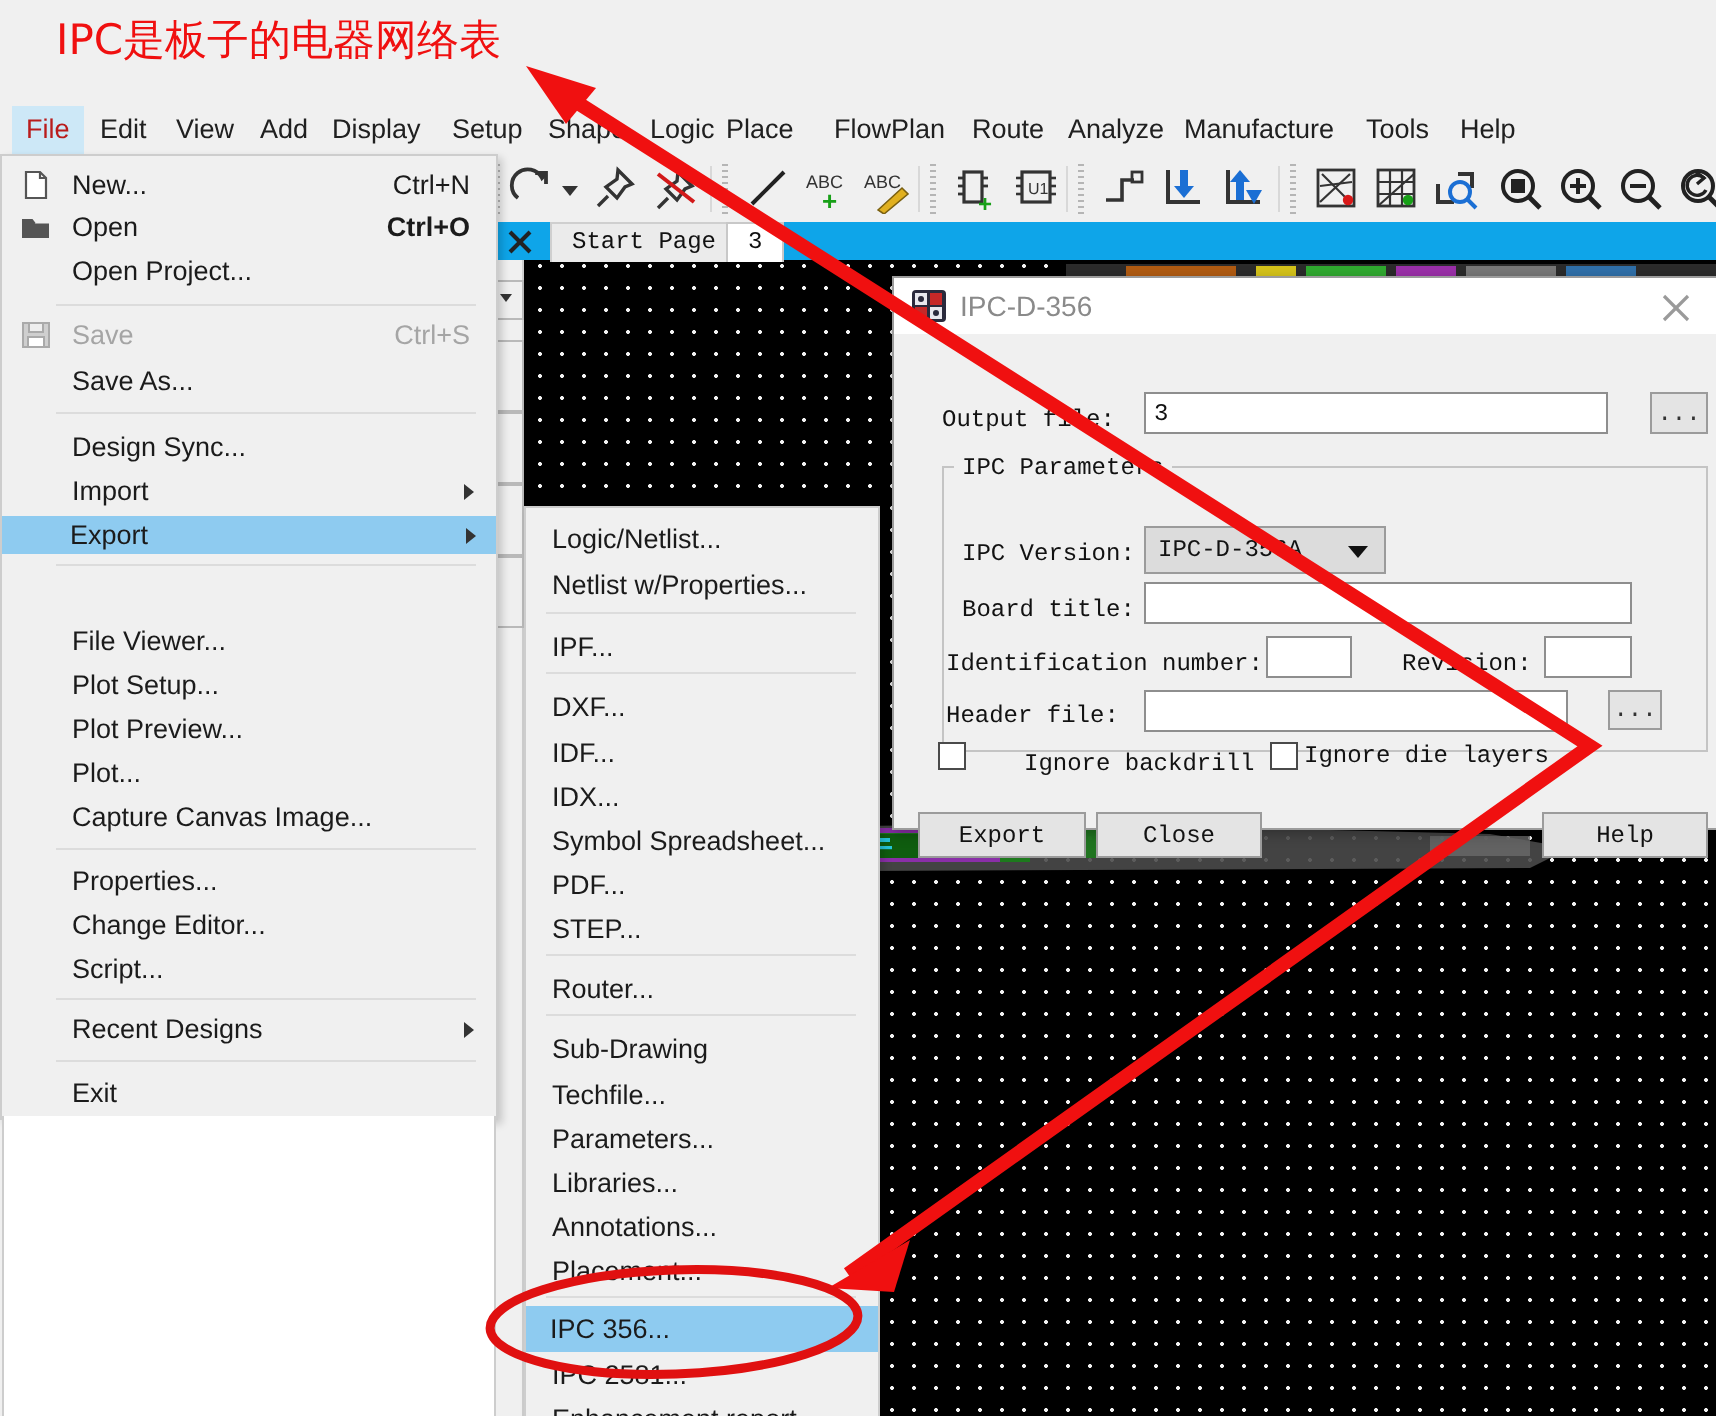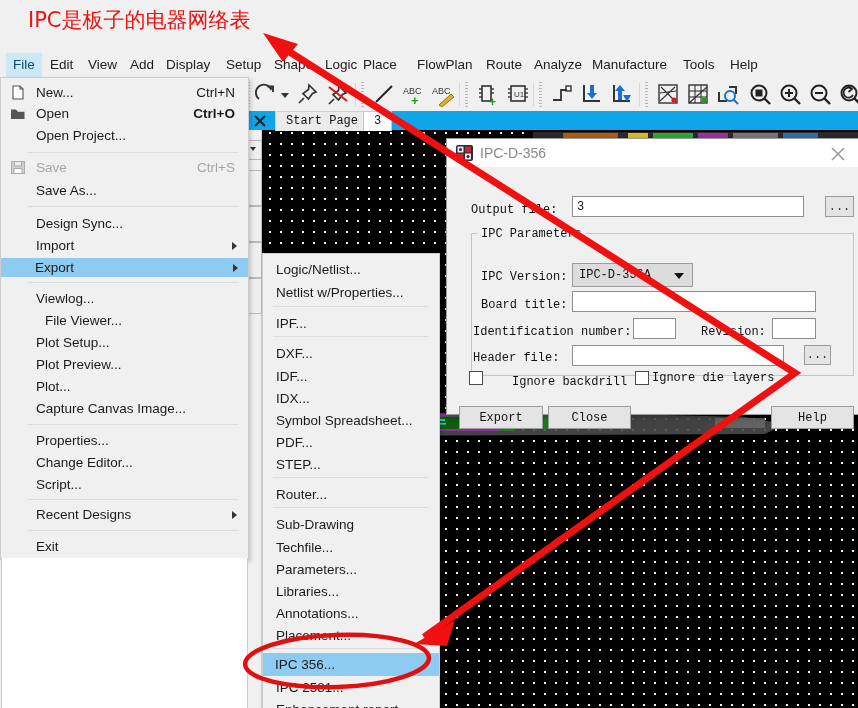--- a/index.html
+++ b/index.html
@@ -20,21 +20,21 @@
 
   
   .menubar{
     position:absolute;left:0;top:53px;width:858px;height:24px;
     background:#f0f0f0;
   }
   .menubar .mi{
     position:absolute;top:0;height:24px;line-height:24px;
     font-size:13.5px;color:#202020;padding:0 7px;white-space:nowrap;
   }
-  .menubar .mi.active{background:#cde8f7;color:#0c4a6e;}
+  .menubar .mi.active{background:#cde8f7;color:#b91c1c;}
 
   
   .toolbar{
     position:absolute;left:245px;top:78px;width:613px;height:33px;
     background:#f0f0f0;border-bottom:1px solid #d6d6d6;
   }
   .tb-grip{position:absolute;top:4px;width:3px;height:25px;
     background-image:repeating-linear-gradient(to bottom,#b5b5b5 0 1px,transparent 1px 3px);}
   .tb-sep{position:absolute;top:5px;width:1px;height:23px;background:#d8d8d8;}
   .tbi{position:absolute;top:3px;width:28px;height:27px;}
@@ -426,24 +426,21 @@
         <span class="fm-label">Design Sync...</span>
       </div>
       <div class="fm-item" style="top: 158px;">
         <span class="fm-label">Import</span>
         <span class="fm-arrow"></span>
       </div>
       <div class="fm-item hl" style="top: 180px;">
         <span class="fm-label">Export</span>
         <span class="fm-arrow"></span>
       </div>
-      <div class="fm-item" style="top: 211px;">
-        <span class="fm-label">Viewlog...</span>
-      </div>
-      <div class="fm-item" style="top: 233px; margin-left: 9px;">
+      <div class="fm-item" style="top: 233px;">
         <span class="fm-label">File Viewer...</span>
       </div>
       <div class="fm-item" style="top: 255px;">
         <span class="fm-label">Plot Setup...</span>
       </div>
       <div class="fm-item" style="top: 277px;">
         <span class="fm-label">Plot Preview...</span>
       </div>
       <div class="fm-item" style="top: 299px;">
         <span class="fm-label">Plot...</span>

